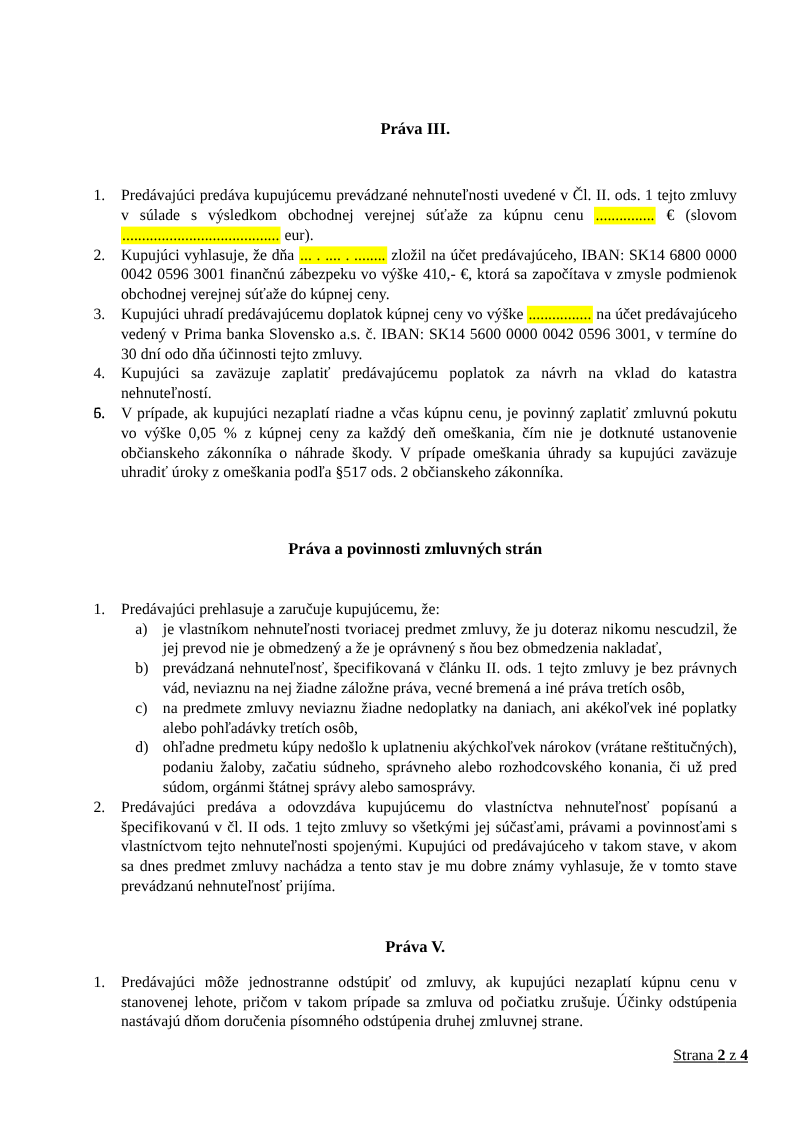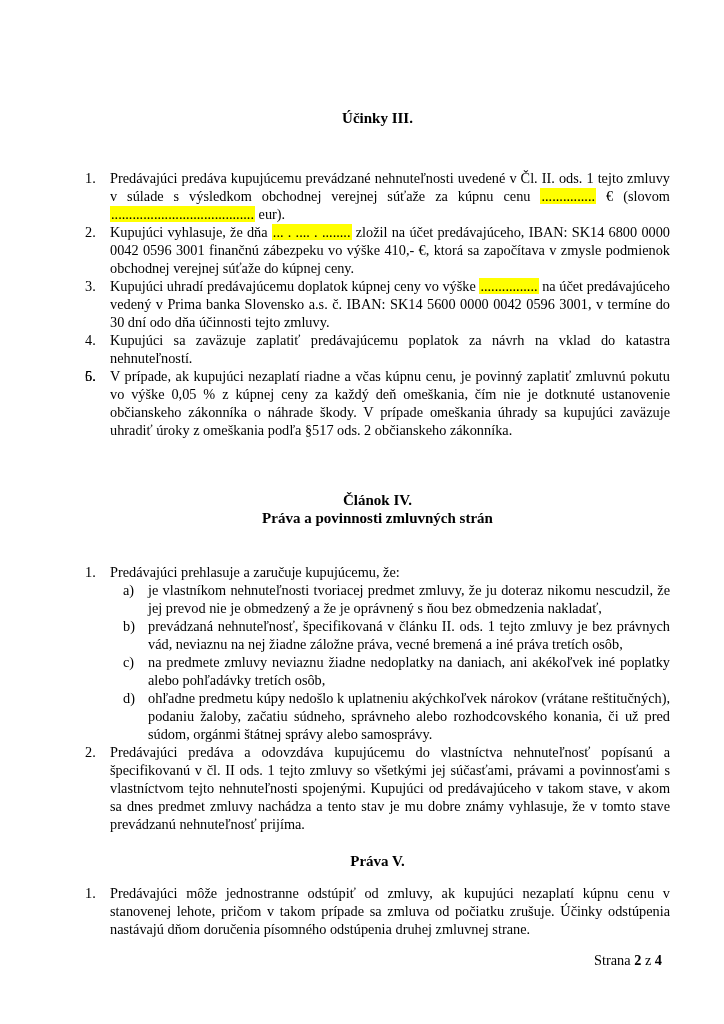--- a/index.html
+++ b/index.html
@@ -30,43 +30,43 @@
   .s0 .olist { margin-top:42px; }
   .s1 .olist { margin-top:36px; }
   .s2 .olist { margin-top:14px; }
   .li { position:relative; padding-left:25px; }
   .num { position:absolute; left:0; top:0; }
   .sub { position:relative; padding-left:38px; }
   .sub .marker { position:absolute; left:13px; top:0; }
   .hl { padding:0 1px; }
   .footer {
     position:absolute;
-    top:951px; right:62px;
+    top:951px; right:44px;
     font-size:14.3px;
     line-height:18px;
+    text-decoration:underline;
   }
 </style>
 </head>
 <body>
 
 <div class="page">
   <main id="sections-root">
       <section class="section s0">
-        <div class="heading">Účinky III.</div>
+        <div class="heading">Práva III.</div>
         <div class="olist">
           <div class="li"><span class="num">1.</span><span><span>Predávajúci predáva kupujúcemu prevádzané nehnuteľnosti uvedené v Čl. II. ods. 1 tejto zmluvy v súlade s výsledkom obchodnej verejnej súťaže za kúpnu cenu </span><span class="hl" style="background: rgb(255, 255, 0);">...............</span><span> € (slovom </span><span class="hl" style="background: rgb(255, 255, 0);">........................................</span><span> eur).</span></span></div>
           <div class="li"><span class="num">2.</span><span><span>Kupujúci vyhlasuje, že dňa </span><span class="hl" style="background: rgb(255, 255, 0);">... . .... . ........</span><span> zložil na účet predávajúceho, IBAN: SK14 6800 0000 0042 0596 3001 finančnú zábezpeku vo výške 410,- €, ktorá sa započítava v zmysle podmienok obchodnej verejnej súťaže do kúpnej ceny.</span></span></div>
           <div class="li"><span class="num">3.</span><span><span>Kupujúci uhradí predávajúcemu doplatok kúpnej ceny vo výške </span><span class="hl" style="background: rgb(255, 255, 0);">................</span><span> na účet predávajúceho vedený v Prima banka Slovensko a.s. č. IBAN: SK14 5600 0000 0042 0596 3001, v termíne do 30 dní odo dňa účinnosti tejto zmluvy.</span></span></div>
           <div class="li"><span class="num">4.</span><span><span>Kupujúci sa zaväzuje zaplatiť predávajúcemu poplatok za návrh na vklad do katastra nehnuteľností.</span></span></div>
           <div class="li"><span class="num">5.</span></div>
           <div class="li"><span class="num">6.</span><span><span>V prípade, ak kupujúci nezaplatí riadne a včas kúpnu cenu, je povinný zaplatiť zmluvnú pokutu vo výške 0,05 % z kúpnej ceny za každý deň omeškania, čím nie je dotknuté ustanovenie občianskeho zákonníka o náhrade škody. V prípade omeškania úhrady sa kupujúci zaväzuje uhradiť úroky z omeškania podľa §517 ods. 2 občianskeho zákonníka.</span></span></div>
         </div>
       </section>
       <section class="section s1">
-        <div class="heading">Článok IV.</div>
         <div class="heading">Práva a povinnosti zmluvných strán</div>
         <div class="olist">
           <div class="li"><span class="num">1.</span><span><span>Predávajúci prehlasuje a zaručuje kupujúcemu, že:</span></span><div class="sub"><span class="marker">a)</span><span><span>je vlastníkom nehnuteľnosti tvoriacej predmet zmluvy, že ju doteraz nikomu nescudzil, že jej prevod nie je obmedzený a že je oprávnený s ňou bez obmedzenia nakladať,</span></span></div><div class="sub"><span class="marker">b)</span><span><span>prevádzaná nehnuteľnosť, špecifikovaná v článku II. ods. 1 tejto zmluvy je bez právnych vád, neviaznu na nej žiadne záložne práva, vecné bremená a iné práva tretích osôb,</span></span></div><div class="sub"><span class="marker">c)</span><span><span>na predmete zmluvy neviaznu žiadne nedoplatky na daniach, ani akékoľvek iné poplatky alebo pohľadávky tretích osôb,</span></span></div><div class="sub"><span class="marker">d)</span><span><span>ohľadne predmetu kúpy nedošlo k uplatneniu akýchkoľvek nárokov (vrátane reštitučných), podaniu žaloby, začatiu súdneho, správneho alebo rozhodcovského konania, či už pred súdom, orgánmi štátnej správy alebo samosprávy.</span></span></div></div>
           <div class="li"><span class="num">2.</span><span><span>Predávajúci predáva a odovzdáva kupujúcemu do vlastníctva nehnuteľnosť popísanú a špecifikovanú v čl. II ods. 1 tejto zmluvy so všetkými jej súčasťami, právami a povinnosťami s vlastníctvom tejto nehnuteľnosti spojenými. Kupujúci od predávajúceho v takom stave, v akom sa dnes predmet zmluvy nachádza a tento stav je mu dobre známy vyhlasuje, že v tomto stave prevádzanú nehnuteľnosť prijíma.</span></span></div>
         </div>
       </section>
       <section class="section s2">
         <div class="heading">Práva V.</div>
         <div class="olist">
           <div class="li"><span class="num">1.</span><span><span>Predávajúci môže jednostranne odstúpiť od zmluvy, ak kupujúci nezaplatí kúpnu cenu v stanovenej lehote, pričom v takom prípade sa zmluva od počiatku zrušuje. Účinky odstúpenia nastávajú dňom doručenia písomného odstúpenia druhej zmluvnej strane.</span></span></div>

